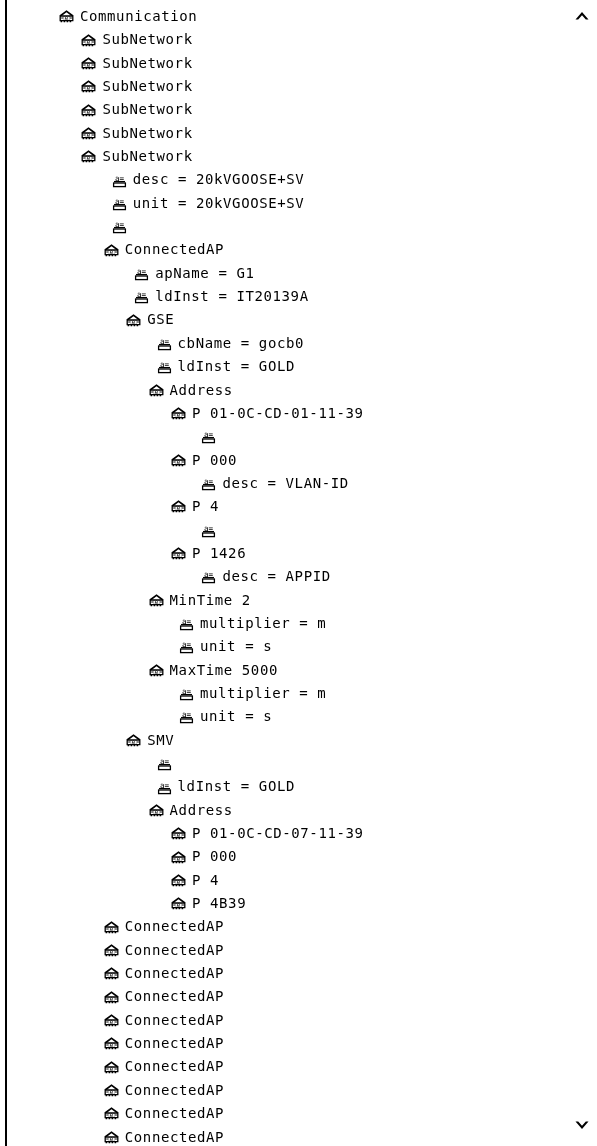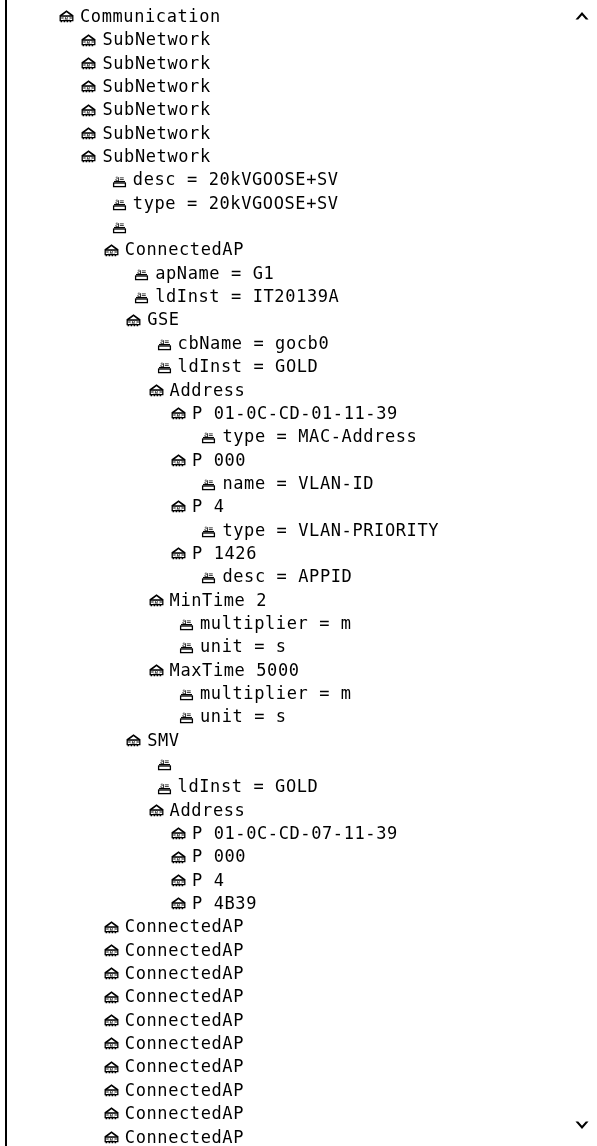--- a/index.html
+++ b/index.html
@@ -48,21 +48,21 @@
     height: 15px;
     position: relative;
     margin-right: 5px;
   }
   
   .icon-element svg, .icon-attribute svg {
     display: block;
   }
   .row-label {
     flex: 0 0 auto;
-    font-size: 17px;
+    font-size: 14px;
     letter-spacing: 0.6px;
     color: #000000;
   }
   .scroll-chevron {
     position: absolute;
     right: 6px;
     width: 18px;
     height: 14px;
     color: #000000;
   }
@@ -166,21 +166,21 @@
         <span class="row-label">desc = 20kVGOOSE+SV</span>
       </div>
       <div class="tree-row" style="padding-left: 110.8px;">
         <span class="row-icon icon-attribute">
           <svg width="17" height="15" viewBox="0 0 17 15" aria-hidden="true">
             <text x="8.5" y="7.6" font-family="DejaVu Sans Mono, monospace" font-size="7.6" text-anchor="middle" fill="#000">a=</text>
             <path d="M3.0 8.6 L14.0 8.6" stroke="#000" stroke-width="1.3"></path>
             <rect x="2.6" y="10.0" width="11.8" height="3.6" fill="#fff" stroke="#000" stroke-width="1.3"></rect>
           </svg>
         </span>
-        <span class="row-label">type = 20kVGOOSE+SV</span>
+        <span class="row-label">unit = 20kVGOOSE+SV</span>
       </div>
       <div class="tree-row" style="padding-left: 110.8px;">
         <span class="row-icon icon-attribute">
           <svg width="17" height="15" viewBox="0 0 17 15" aria-hidden="true">
             <text x="8.5" y="7.6" font-family="DejaVu Sans Mono, monospace" font-size="7.6" text-anchor="middle" fill="#000">a=</text>
             <path d="M3.0 8.6 L14.0 8.6" stroke="#000" stroke-width="1.3"></path>
             <rect x="2.6" y="10.0" width="11.8" height="3.6" fill="#fff" stroke="#000" stroke-width="1.3"></rect>
           </svg>
         </span>
       </div>
@@ -269,63 +269,61 @@
         <span class="row-label">P 01-0C-CD-01-11-39</span>
       </div>
       <div class="tree-row" style="padding-left: 200.4px;">
         <span class="row-icon icon-attribute">
           <svg width="17" height="15" viewBox="0 0 17 15" aria-hidden="true">
             <text x="8.5" y="7.6" font-family="DejaVu Sans Mono, monospace" font-size="7.6" text-anchor="middle" fill="#000">a=</text>
             <path d="M3.0 8.6 L14.0 8.6" stroke="#000" stroke-width="1.3"></path>
             <rect x="2.6" y="10.0" width="11.8" height="3.6" fill="#fff" stroke="#000" stroke-width="1.3"></rect>
           </svg>
         </span>
-        <span class="row-label">type = MAC-Address</span>
       </div>
       <div class="tree-row" style="padding-left: 170px;">
         <span class="row-icon icon-element">
           <svg width="17" height="15" viewBox="0 0 17 15" aria-hidden="true">
             <path d="M8.5 1.2 L15.4 6.3 L14.0 7.4 L8.5 3.3 L3.0 7.4 L1.6 6.3 Z" fill="#000"></path>
             <path d="M2.2 7.0 L14.8 7.0 L14.8 11.6 L2.2 11.6 Z" fill="#fff" stroke="#000" stroke-width="1.3"></path>
             <text x="8.5" y="11.1" font-family="DejaVu Sans Mono, monospace" font-size="6.4" text-anchor="middle" fill="#000">&lt;e&gt;</text>
             <path d="M2.6 12.4 L14.4 12.4" stroke="#000" stroke-width="1.6" stroke-dasharray="1.6 1.4"></path>
           </svg>
         </span>
         <span class="row-label">P 000</span>
       </div>
       <div class="tree-row" style="padding-left: 200.4px;">
         <span class="row-icon icon-attribute">
           <svg width="17" height="15" viewBox="0 0 17 15" aria-hidden="true">
             <text x="8.5" y="7.6" font-family="DejaVu Sans Mono, monospace" font-size="7.6" text-anchor="middle" fill="#000">a=</text>
             <path d="M3.0 8.6 L14.0 8.6" stroke="#000" stroke-width="1.3"></path>
             <rect x="2.6" y="10.0" width="11.8" height="3.6" fill="#fff" stroke="#000" stroke-width="1.3"></rect>
           </svg>
         </span>
-        <span class="row-label">name = VLAN-ID</span>
+        <span class="row-label">desc = VLAN-ID</span>
       </div>
       <div class="tree-row" style="padding-left: 170px;">
         <span class="row-icon icon-element">
           <svg width="17" height="15" viewBox="0 0 17 15" aria-hidden="true">
             <path d="M8.5 1.2 L15.4 6.3 L14.0 7.4 L8.5 3.3 L3.0 7.4 L1.6 6.3 Z" fill="#000"></path>
             <path d="M2.2 7.0 L14.8 7.0 L14.8 11.6 L2.2 11.6 Z" fill="#fff" stroke="#000" stroke-width="1.3"></path>
             <text x="8.5" y="11.1" font-family="DejaVu Sans Mono, monospace" font-size="6.4" text-anchor="middle" fill="#000">&lt;e&gt;</text>
             <path d="M2.6 12.4 L14.4 12.4" stroke="#000" stroke-width="1.6" stroke-dasharray="1.6 1.4"></path>
           </svg>
         </span>
         <span class="row-label">P 4</span>
       </div>
       <div class="tree-row" style="padding-left: 200.4px;">
         <span class="row-icon icon-attribute">
           <svg width="17" height="15" viewBox="0 0 17 15" aria-hidden="true">
             <text x="8.5" y="7.6" font-family="DejaVu Sans Mono, monospace" font-size="7.6" text-anchor="middle" fill="#000">a=</text>
             <path d="M3.0 8.6 L14.0 8.6" stroke="#000" stroke-width="1.3"></path>
             <rect x="2.6" y="10.0" width="11.8" height="3.6" fill="#fff" stroke="#000" stroke-width="1.3"></rect>
           </svg>
         </span>
-        <span class="row-label">type = VLAN-PRIORITY</span>
       </div>
       <div class="tree-row" style="padding-left: 170px;">
         <span class="row-icon icon-element">
           <svg width="17" height="15" viewBox="0 0 17 15" aria-hidden="true">
             <path d="M8.5 1.2 L15.4 6.3 L14.0 7.4 L8.5 3.3 L3.0 7.4 L1.6 6.3 Z" fill="#000"></path>
             <path d="M2.2 7.0 L14.8 7.0 L14.8 11.6 L2.2 11.6 Z" fill="#fff" stroke="#000" stroke-width="1.3"></path>
             <text x="8.5" y="11.1" font-family="DejaVu Sans Mono, monospace" font-size="6.4" text-anchor="middle" fill="#000">&lt;e&gt;</text>
             <path d="M2.6 12.4 L14.4 12.4" stroke="#000" stroke-width="1.6" stroke-dasharray="1.6 1.4"></path>
           </svg>
         </span>

